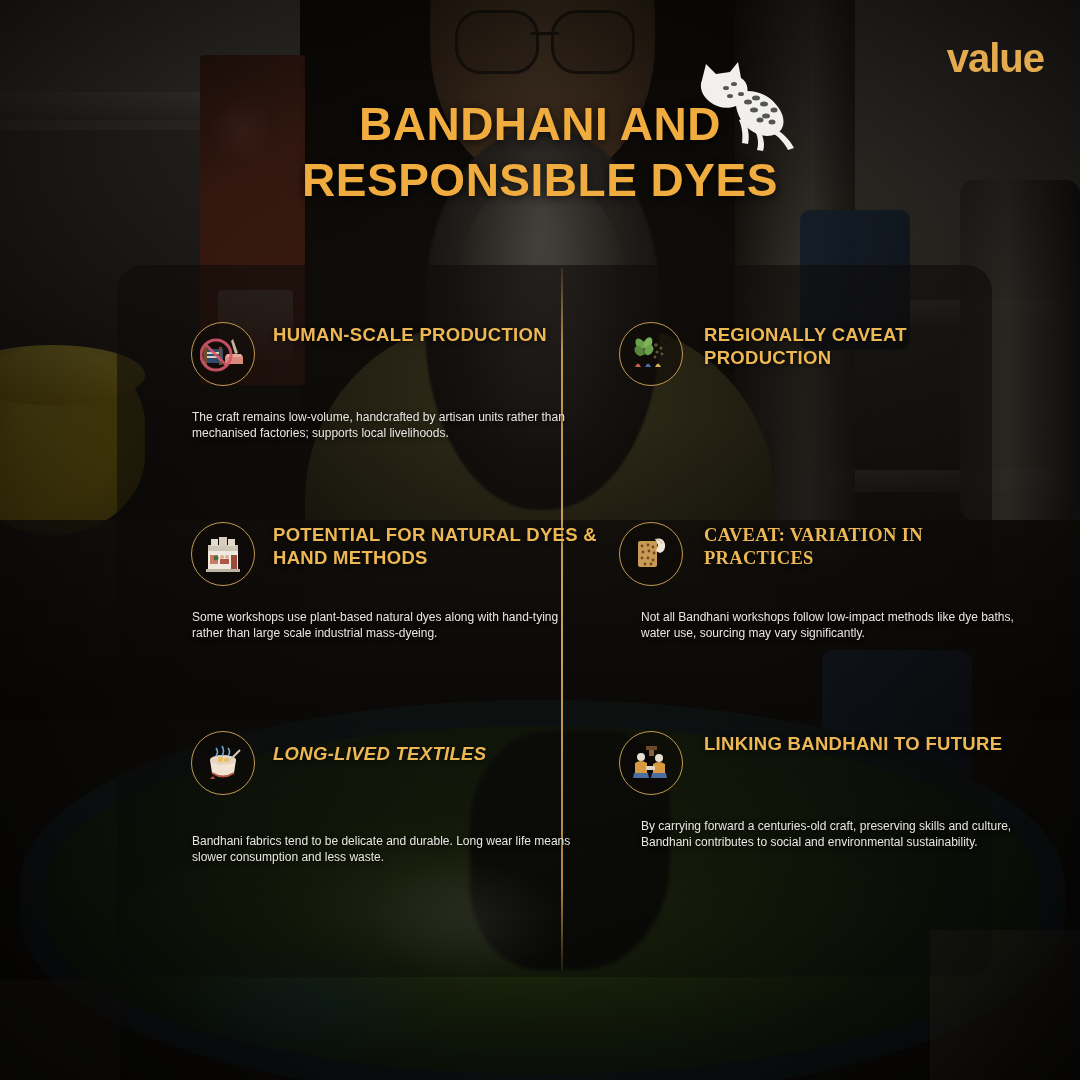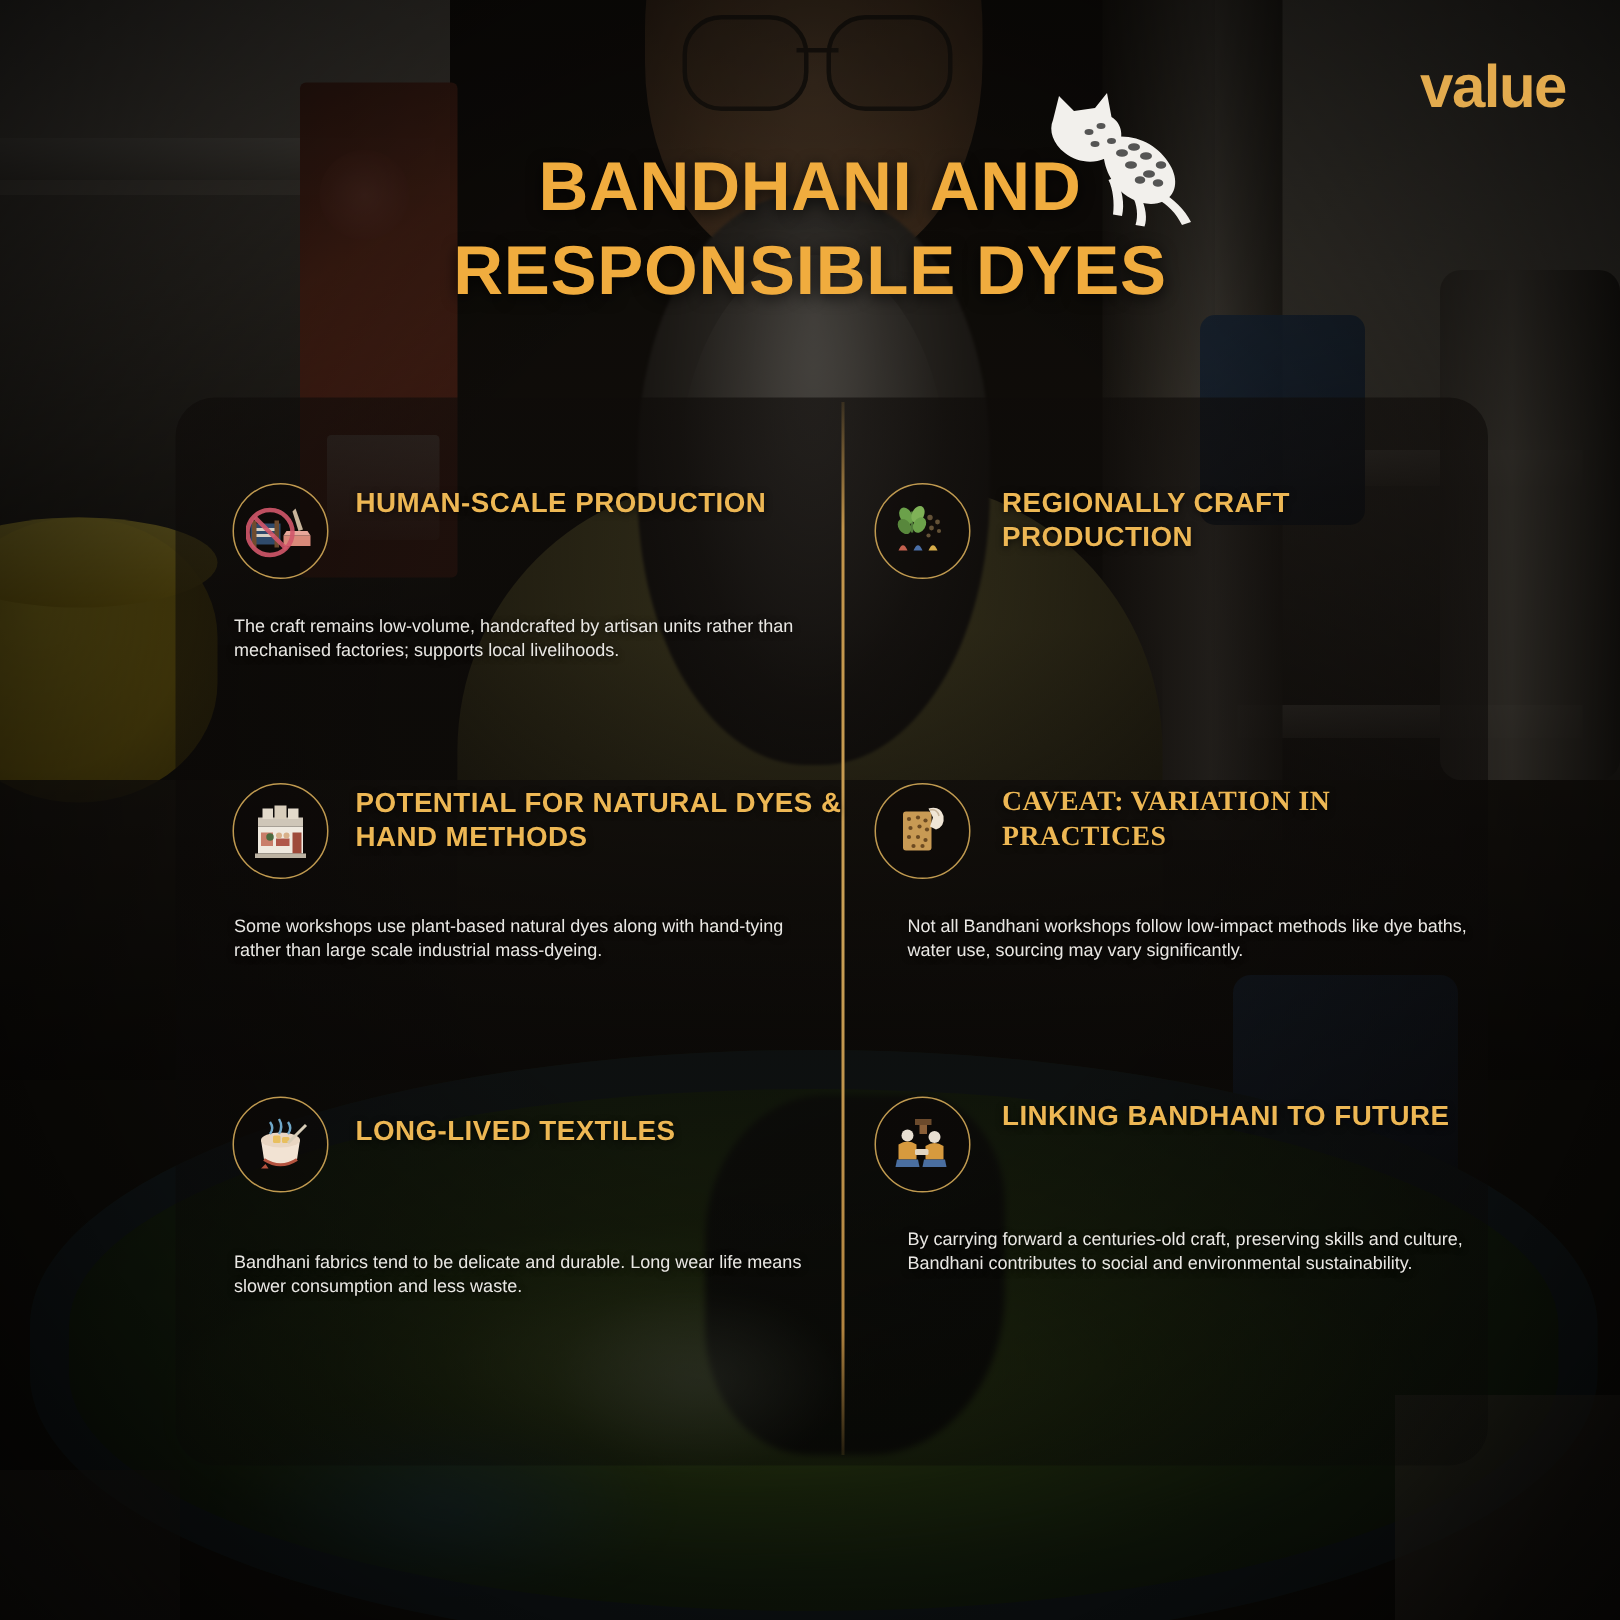--- a/index.html
+++ b/index.html
@@ -121,21 +121,21 @@
   
   .panel{position:absolute;left:117px;top:265px;width:875px;height:712px;border-radius:26px;
     background:linear-gradient(180deg,rgba(14,11,9,.62) 0%,rgba(10,8,7,.55) 45%,rgba(8,8,6,.40) 100%);}
   .divider{position:absolute;left:561px;top:268px;width:2px;height:702px;
     background:linear-gradient(180deg,rgba(198,150,66,.15),#c2944a 12%,#caa055 50%,#b2843f 88%,rgba(180,136,60,.15));}
 
   .col{position:absolute;top:265px;}
   .col-left{left:117px;width:444px;}
   .col-right{left:563px;width:429px;}
 
-  .card{position:absolute;}
+  .card{position:absolute;margin-left:36px;}
   .icon-wrap{position:absolute;left:0;top:0;width:62px;height:62px;border-radius:50%;
     border:1.6px solid #c09a50;background:rgba(12,10,8,.55);
     display:flex;align-items:center;justify-content:center;overflow:hidden;}
   .icon-wrap svg{display:block;}
   .card-head{position:absolute;font-size:18.5px;font-weight:700;color:#edb754;line-height:1.22;
     letter-spacing:.3px;text-shadow:0 1px 5px rgba(0,0,0,.7);}
   .card-body{position:absolute;font-size:12px;color:#e9e7e3;line-height:1.32;
     text-shadow:0 1px 5px rgba(0,0,0,.8);}
 </style>
 </head>
@@ -273,21 +273,21 @@
           <rect x="18" y="17" width="5" height="5" rx="1" fill="#e8bf5e"></rect>
           <rect x="24" y="18" width="5" height="4" rx="1" fill="#e8bf5e"></rect>
           <path d="M16 8 Q19 12 16 16" stroke="#6fa8c9" stroke-width="1.6" fill="none"></path>
           <path d="M22 6 Q25 11 22 16" stroke="#6fa8c9" stroke-width="1.6" fill="none"></path>
           <path d="M28 8 Q31 12 28 16" stroke="#6fa8c9" stroke-width="1.6" fill="none"></path>
           <path d="M28 22 L40 10" stroke="#d8cdb8" stroke-width="2"></path>
           <path d="M12 33 Q23 40 34 33" stroke="#b4533f" stroke-width="2" fill="none"></path>
           <path d="M13 36 L10 39 L15 39 Z" fill="#b4533f"></path>
         </svg>
       </div>
-      <div class="card-head" style="left:82px;top:12px;width:330px;">LONG-LIVED TEXTILES</div>
+      <div class="card-head" style="left:82px;top:12px;width:330px;font-style:italic;">LONG-LIVED TEXTILES</div>
       <div class="card-body" style="left:1px;top:103px;width:392px;">Bandhani fabrics tend to be delicate and durable. Long wear life means slower consumption and less waste.</div>
     </div>
   </div>
 
   <div class="col col-right">
 
     <div class="card" style="left:20px;top:57px;width:409px;height:200px;">
       <div class="icon-wrap">
         <svg width="46" height="46" viewBox="0 0 46 46">
           <path d="M16 24 L16 10" stroke="#4f7a3a" stroke-width="1.6"></path>
@@ -300,21 +300,21 @@
               <circle cx="33" cy="17" r="1.6"></circle>
             <circle cx="29" cy="21" r="1.6"></circle>
               <circle cx="34" cy="23" r="1.4"></circle>
             <circle cx="27" cy="26" r="1.4"></circle>
           </g>
           <path d="M7 36 Q10 29 13 36 Z" fill="#c4614f"></path>
           <path d="M17 36 Q20 29 23 36 Z" fill="#4a6fa8"></path>
           <path d="M27 36 Q30 29 33 36 Z" fill="#d8ad4a"></path>
         </svg>
       </div>
-      <div class="card-head" style="left:85px;top:2px;width:320px;">REGIONALLY CRAFT PRODUCTION</div>
+      <div class="card-head" style="left:85px;top:2px;width:320px;">REGIONALLY CAVEAT PRODUCTION</div>
     </div>
 
     <div class="card" style="left:20px;top:257px;width:409px;height:200px;">
       <div class="icon-wrap">
         <svg width="46" height="46" viewBox="0 0 46 46">
           <rect x="10" y="10" width="19" height="26" rx="2" fill="#c89a54"></rect>
           <g fill="#6b4a22">
             <circle cx="14" cy="15" r="1.4"></circle>
               <circle cx="20" cy="14" r="1.4"></circle>
               <circle cx="25" cy="16" r="1.4"></circle>

